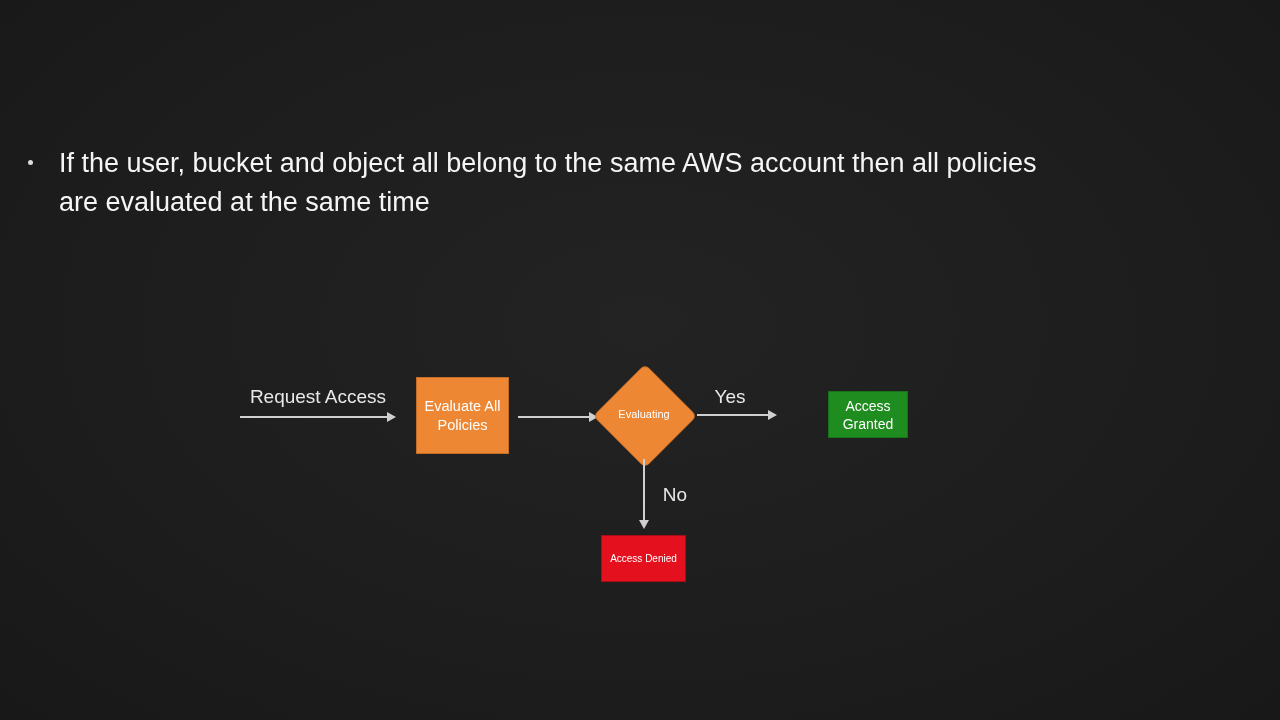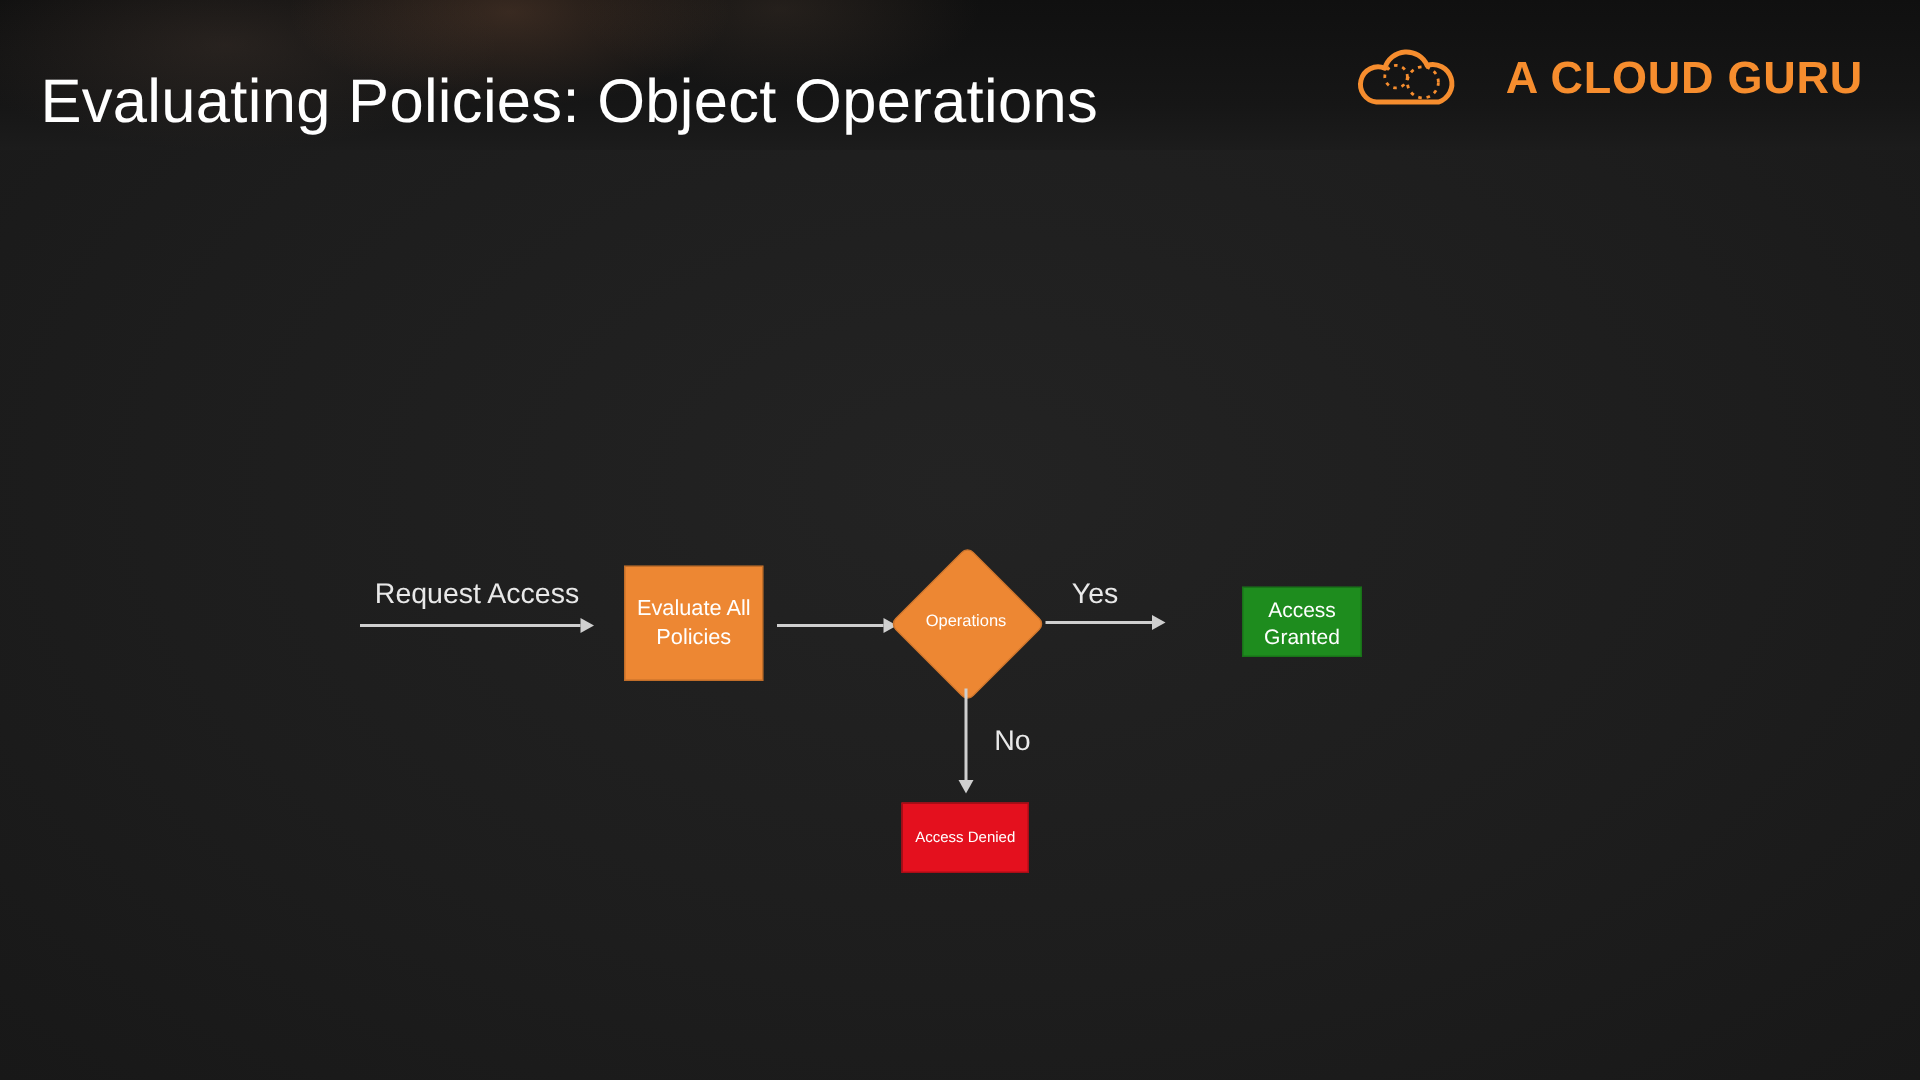--- a/index.html
+++ b/index.html
@@ -95,45 +95,38 @@
     position: absolute; width: 0; height: 0;
     border-left: 5px solid transparent; border-right: 5px solid transparent;
     border-top: 9px solid #cfcfcf;
   }
 </style>
 </head>
 <body>
 
 <div class="slide">
 
-  <div class="header-band">
-    <h1 class="title">Evaluating Policies: Object Operations</h1>
-    <div class="logo">
-      <svg class="logo-cloud" viewBox="0 0 100 60" fill="none" xmlns="http://www.w3.org/2000/svg">
-        <path d="M 24 46 a 12.5 12.5 0 1 1 6 -24 a 16 16 0 0 1 30 -2 a 12 12 0 1 1 8 26 z" stroke="#F68D2E" stroke-width="3.5" stroke-linejoin="round"></path>
-        <circle cx="57" cy="32" r="11" stroke="#F68D2E" stroke-width="2" stroke-dasharray="2.5 3.5"></circle>
-        <circle cx="38" cy="28" r="8" stroke="#F68D2E" stroke-width="2" stroke-dasharray="2.5 3.5"></circle>
-      </svg>
-      <span class="logo-text">A CLOUD GURU</span>
-    </div>
+
+  <div class="bullet-row main">
+    <span class="bullet-dot"></span>
+    <span class="bullet-text">If the user, bucket and object all belong to the same AWS account then all policies are evaluated at the same time</span>
   </div>
-
 
   <div class="fc-label" style="left:240px; top:386px; width:156px;">Request Access</div>
 
   <div class="hline" style="left:240px; top:416px; width:147px;"></div>
   <div class="ah-right" style="left:387px; top:412px;"></div>
 
   <div class="box box-process">Evaluate All Policies</div>
 
   <div class="hline" style="left:518px; top:416px; width:71px;"></div>
   <div class="ah-right" style="left:589px; top:412px;"></div>
 
   <div class="diamond"></div>
-  <div class="diamond-label">Operations</div>
+  <div class="diamond-label">Evaluating</div>
 
   <div class="fc-label" style="left:705px; top:386px; width:50px;">Yes</div>
   <div class="hline" style="left:697px; top:414px; width:71px;"></div>
   <div class="ah-right" style="left:768px; top:410px;"></div>
 
   <div class="box box-granted">Access Granted</div>
 
   <div class="vline" style="left:643px; top:459px; height:61px;"></div>
   <div class="ah-down" style="left:639px; top:520px;"></div>
   <div class="fc-label" style="left:655px; top:484px; width:40px; text-align:center;">No</div>

